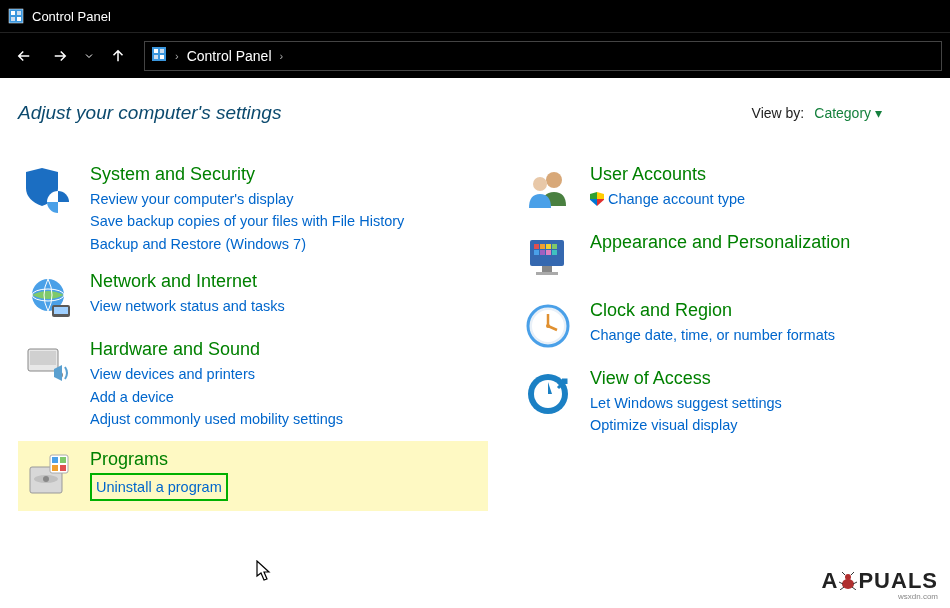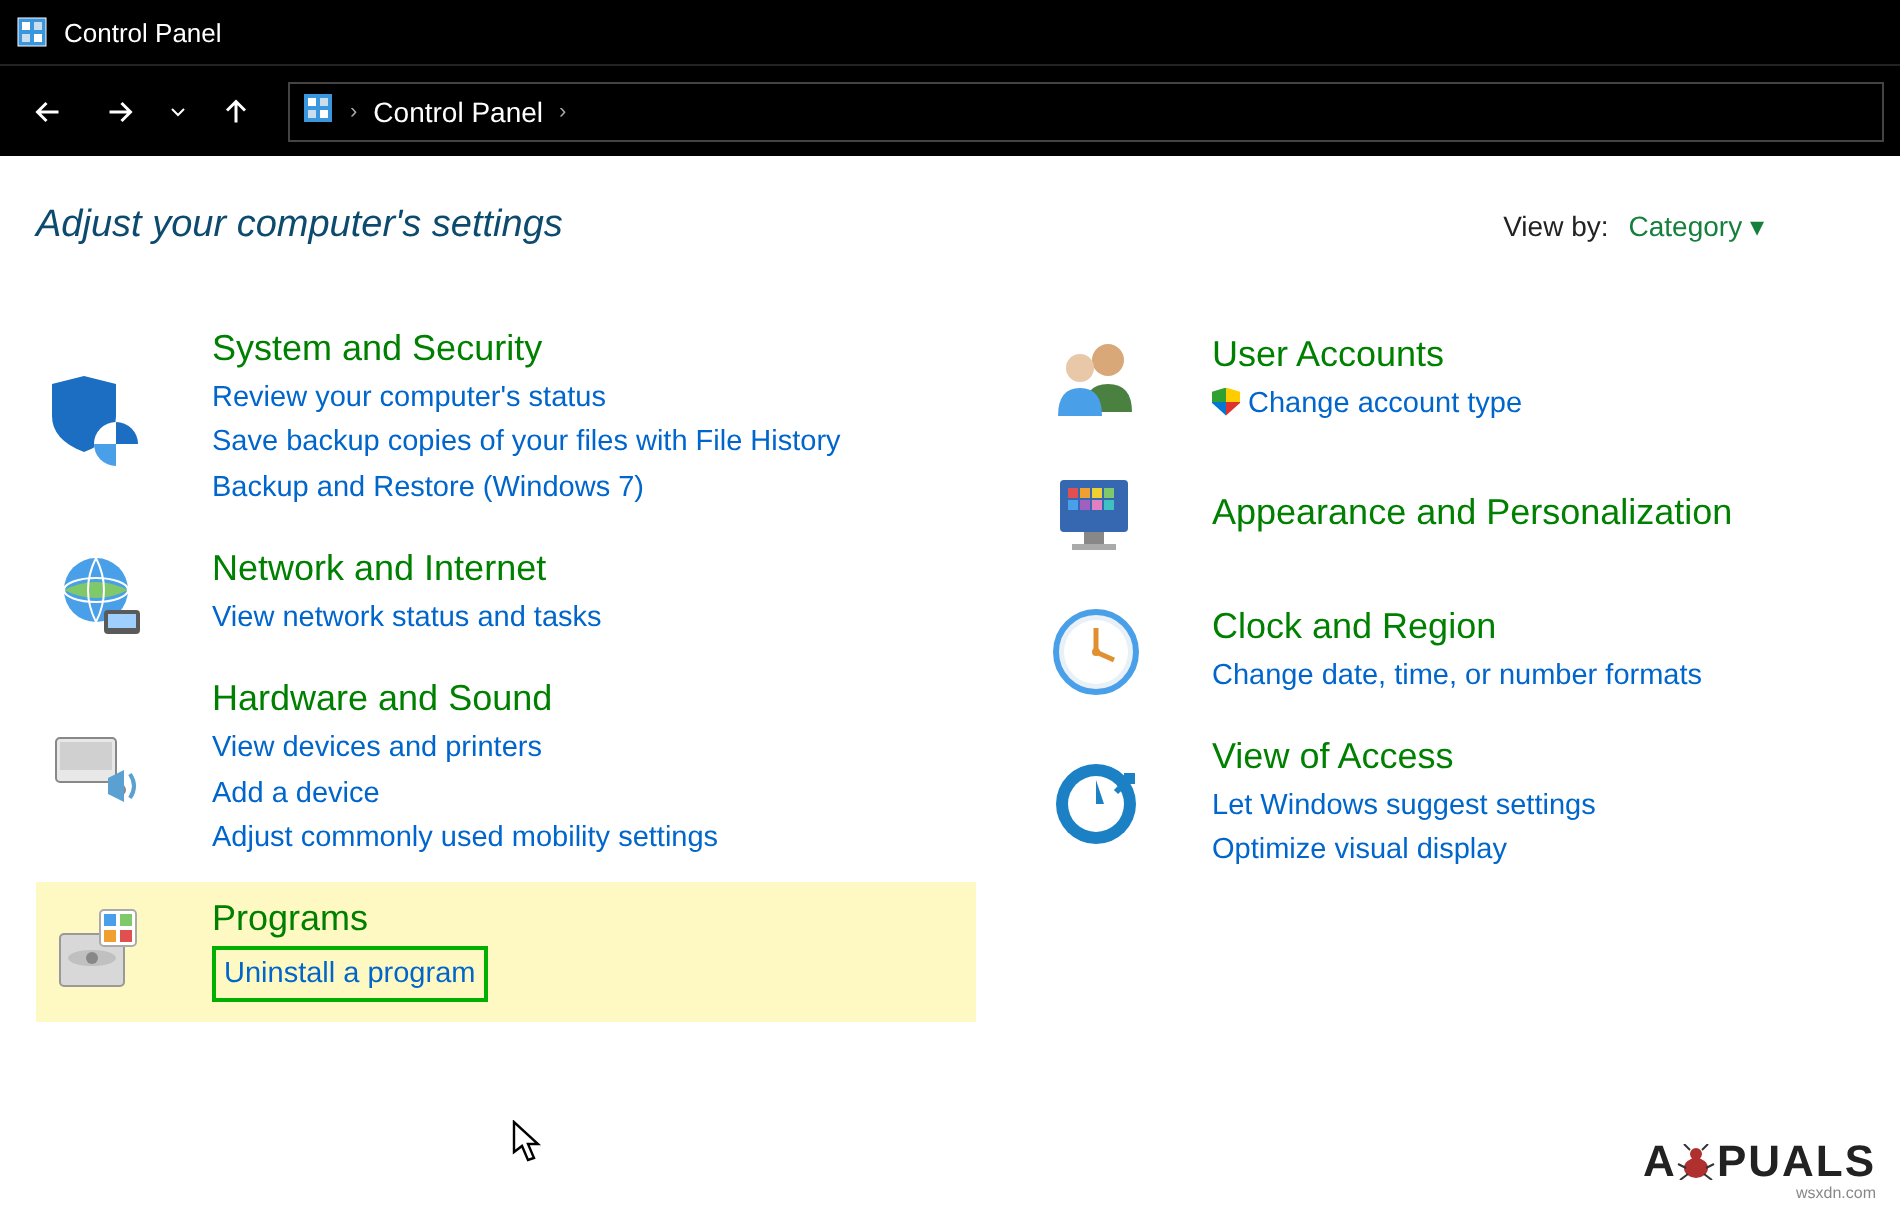--- a/index.html
+++ b/index.html
@@ -89,23 +89,23 @@
     }
     .categories {
       display: grid;
       grid-template-columns: 470px 1fr;
       column-gap: 30px;
       row-gap: 0;
     }
     .col { display: flex; flex-direction: column; }
     .cat {
       display: flex;
-      align-items: center;
+      align-items: flex-start;
       padding: 6px 4px 10px 4px;
-      gap: 32px;
+      gap: 16px;
     }
     .cat.highlight {
       background: #fef9c3;
       padding-top: 8px;
       padding-bottom: 10px;
     }
     .cat-icon {
       width: 52px; height: 52px;
       flex-shrink: 0;
       display: flex;
@@ -241,21 +241,21 @@
         <div class="cat-icon">
           <svg width="52" height="52" viewBox="0 0 52 52">
             <path d="M20 4 L36 8 L36 24 Q36 36 20 42 Q4 36 4 24 L4 8 Z" fill="#1b6ec2"></path>
             <circle cx="36" cy="38" r="11" fill="#fff"></circle>
             <path d="M36 27 A11 11 0 0 1 47 38 L36 38 Z" fill="#1b6ec2"></path>
             <path d="M36 38 L36 49 A11 11 0 0 1 25 38 Z" fill="#4aa0e8"></path>
           </svg>
         </div>
         <div class="cat-body">
           <div class="cat-title">System and Security</div>
-          <a class="cat-link">Review your computer's status</a>
+          <a class="cat-link">Review your computer's display</a>
           <a class="cat-link">Save backup copies of your files with File History</a>
           <a class="cat-link">Backup and Restore (Windows 7)</a>
         </div>
       </div>
 
       <div class="cat">
         <div class="cat-icon">
           <svg width="52" height="52" viewBox="0 0 52 52">
             <circle cx="26" cy="24" r="16" fill="#4aa0e8"></circle>
             <path d="M10 24 Q26 16 42 24 Q26 32 10 24" fill="#7fc96b"></path>

